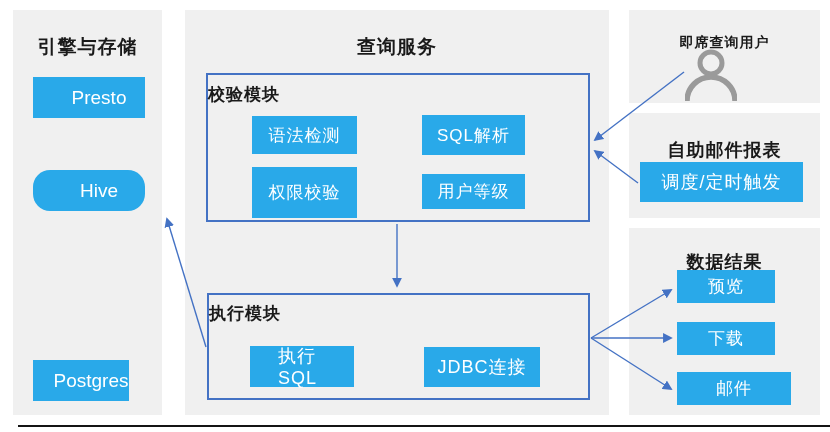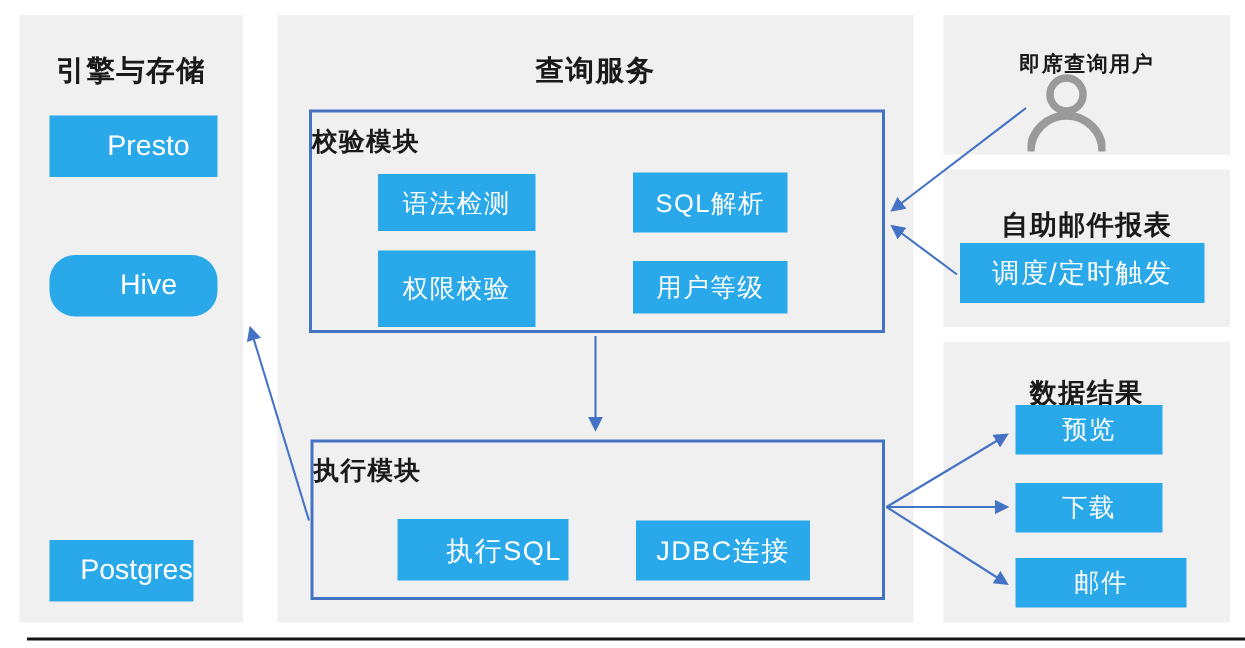--- a/index.html
+++ b/index.html
@@ -49,21 +49,21 @@
     <div class="module-box" style="left:21px;top:63px;width:384px;height:149px;">
       <div class="module-title" style="top:8px;">校验模块</div>
       <div class="node fs17" style="left:44px;top:41px;width:105px;height:38px;">语法检测</div>
       <div class="node fs17" style="left:214px;top:40px;width:103px;height:40px;">SQL解析</div>
       <div class="node fs17" style="left:44px;top:92px;width:105px;height:51px;">权限校验</div>
       <div class="node fs17" style="left:214px;top:99px;width:103px;height:35px;">用户等级</div>
     </div>
 
     <div class="module-box" style="left:22px;top:283px;width:383px;height:107px;">
       <div class="module-title" style="top:7px;">执行模块</div>
-      <div class="node" style="left:56px;top:51px;width:114px;height:41px;padding-left:28px;">执行SQL</div>
+      <div class="node" style="left:41px;top:51px;width:104px;height:41px;padding-left:28px;">执行SQL</div>
       <div class="node" style="left:215px;top:52px;width:116px;height:40px;">JDBC连接</div>
     </div>
   </div>
 
   <div class="panel" style="left:629px;top:10px;width:191px;height:93px;">
     <div class="panel-title" style="top:12px;font-size:14px;">即席查询用户</div>
     <svg style="position:absolute;left:56px;top:38px;" width="52" height="56" viewBox="0 0 52 56">
       <circle class="user-glyph" cx="26" cy="15" r="11" stroke-width="5"></circle>
       <path class="user-glyph" d="M 2 53 A 24 24 0 0 1 50 53" stroke-width="5.5"></path>
     </svg>

